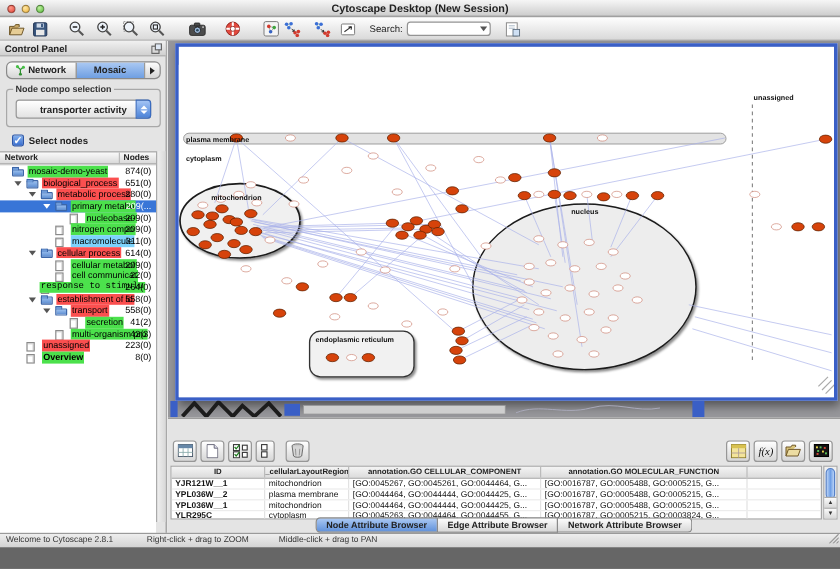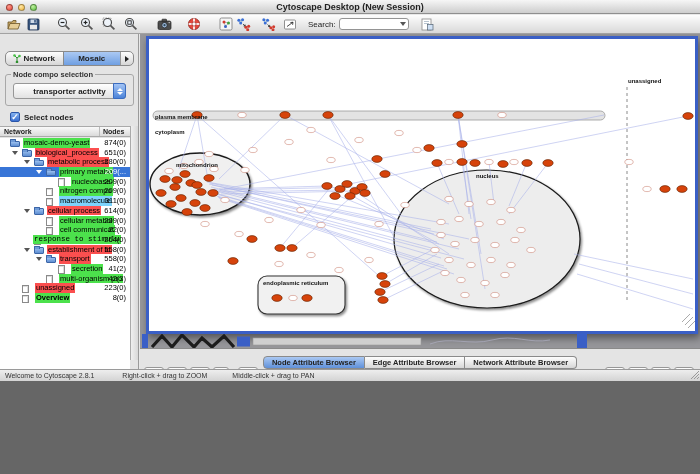--- a/index.html
+++ b/index.html
@@ -1,17 +1,17 @@
 <!DOCTYPE html>
 <html><head>
 <meta charset="utf-8">
 <style>
 *{margin:0;padding:0;box-sizing:border-box}
 body{width:700px;height:474px;font-family:"Liberation Sans",sans-serif;background:#666;-webkit-font-smoothing:antialiased}
-.app{position:relative;width:700px;height:381px;background:#e8e8e8;overflow:hidden}
+.app{position:relative;width:700px;height:456px;background:#e8e8e8;overflow:hidden}
 
 .titlebar{position:absolute;left:0;top:0;right:0;height:14px;background:linear-gradient(#f6f6f6,#cdcdcd);border-bottom:1px solid #8e8e8e}
 .lights{position:absolute;left:6px;top:3.5px;display:flex;gap:5px}
 .light{width:7px;height:7px;border-radius:50%;border:.5px solid rgba(0,0,0,.35)}
 .l-red{background:radial-gradient(circle at 35% 30%,#ff9a8a,#e3453a)}
 .l-yellow{background:radial-gradient(circle at 35% 30%,#ffe9a8,#f0b33c)}
 .l-green{background:radial-gradient(circle at 35% 30%,#c0f0a0,#5cbf3e)}
 .apptitle{text-align:center;font-size:9px;font-weight:bold;color:#222;line-height:14px}
 
 .toolbar{position:absolute;left:0;top:15px;right:0;height:19px;background:linear-gradient(#fdfdfd,#d9d9d9);border-bottom:1px solid #a2a2a2;display:flex;align-items:center}
@@ -215,20 +215,27 @@
           <line x1="4" y1="3.5" x2="9" y2="3.5" stroke="#9ab" stroke-width=".7"></line>
           <line x1="4" y1="5.5" x2="9" y2="5.5" stroke="#9ab" stroke-width=".7"></line>
           <rect x="7.5" y="6.5" width="5.5" height="5.5" fill="#cfe0f4" stroke="#567" stroke-width=".7"></rect>
         </svg>
       </span>
   </div>
 
   <div class="main">
 
     <div class="control-panel">
+      <div class="cp-header">
+        <span>Control Panel</span>
+        <span class="float-ico"><svg width="9" height="9" viewBox="0 0 9 9">
+              <rect x=".5" y="2.5" width="6" height="6" fill="none" stroke="#666" stroke-width="1"></rect>
+              <rect x="3.5" y=".5" width="5" height="5" fill="#dfe8f4" stroke="#666" stroke-width="1"></rect>
+            </svg></span>
+      </div>
       <div class="cp-tabs">
         <div class="cp-tab">
           <svg width="8" height="9" viewBox="0 0 8 9">
               <path d="M4 8 L4 4 L1.5 1.5 M4 4 L6.5 2" stroke="#2e8f2e" stroke-width="1" fill="none"></path>
               <circle cx="1.5" cy="1.5" r="1.3" fill="#45c045"></circle>
               <circle cx="6.5" cy="2" r="1.3" fill="#45c045"></circle>
               <circle cx="4" cy="8" r="1.3" fill="#2e8f2e"></circle>
             </svg>
           <span>Network</span>
         </div>

